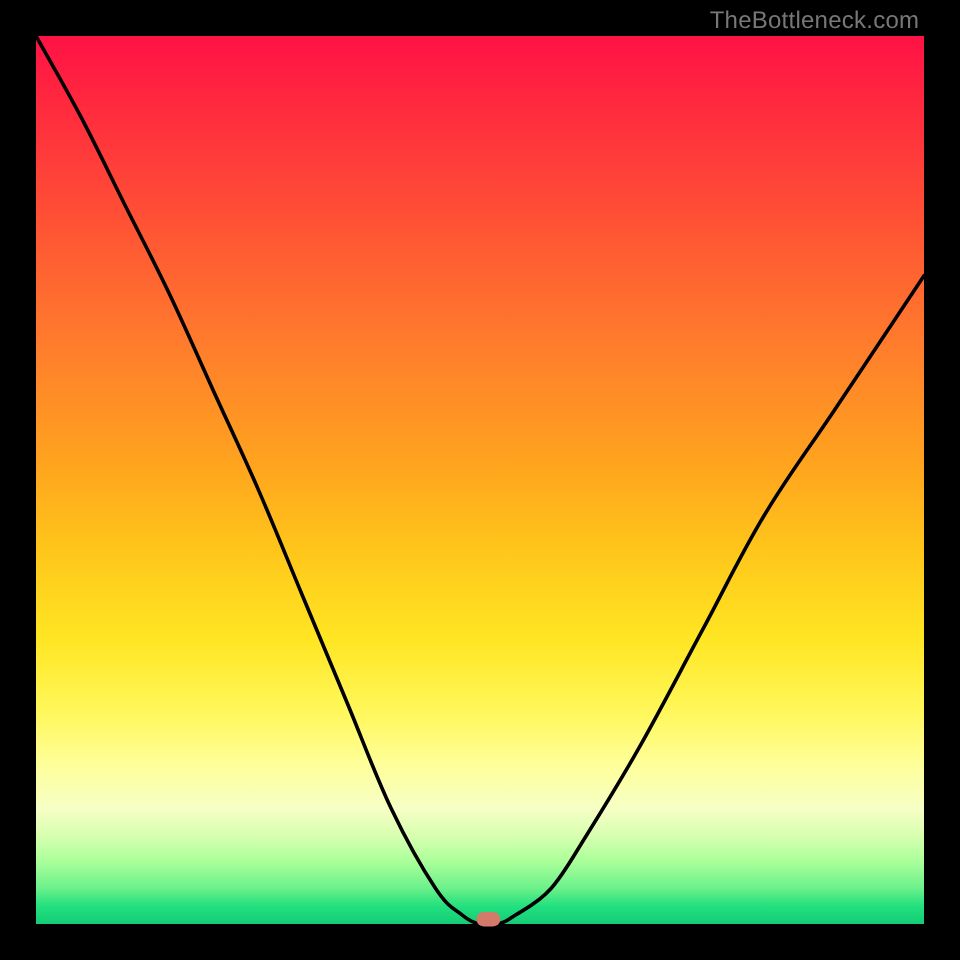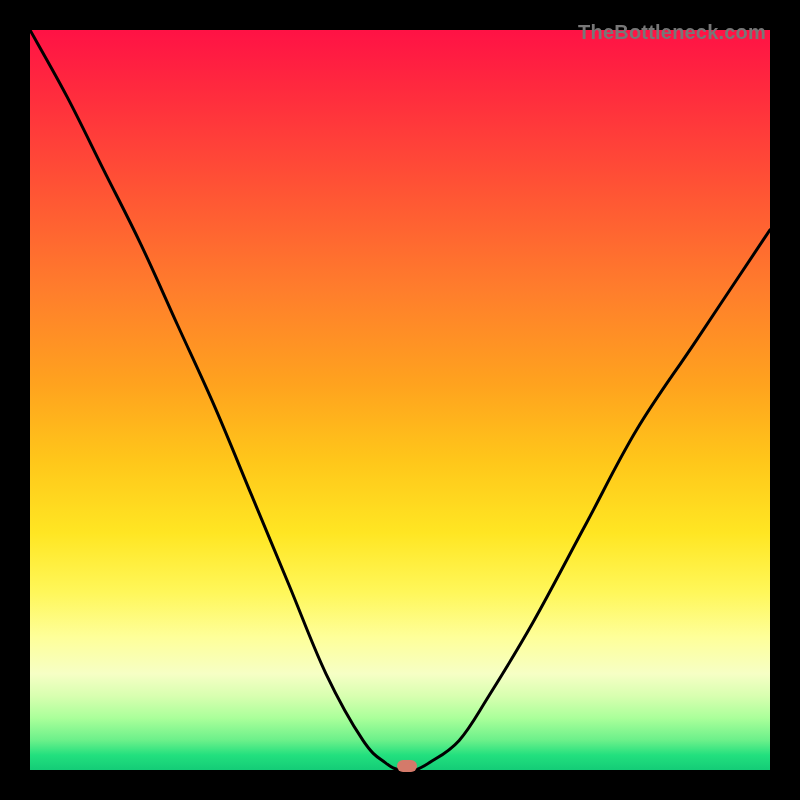--- a/index.html
+++ b/index.html
@@ -49,24 +49,23 @@
     top: 0;
     width: 740px;
     height: 740px;
     pointer-events: none;
   }
   .attribution {
     position: absolute;
     top: 6px;
     right: 34px;
     font-size: 20px;
-    font-weight: 700;
+    font-weight: 400;
     color: #777;
     letter-spacing: 0.2px;
-    margin-top: 15px;
   }
   .marker {
     position: absolute;
     width: 20px;
     height: 12px;
     border-radius: 6px;
     background: #d47a6a;
     transform: translate(-50%, -50%);
   }
 </style>

